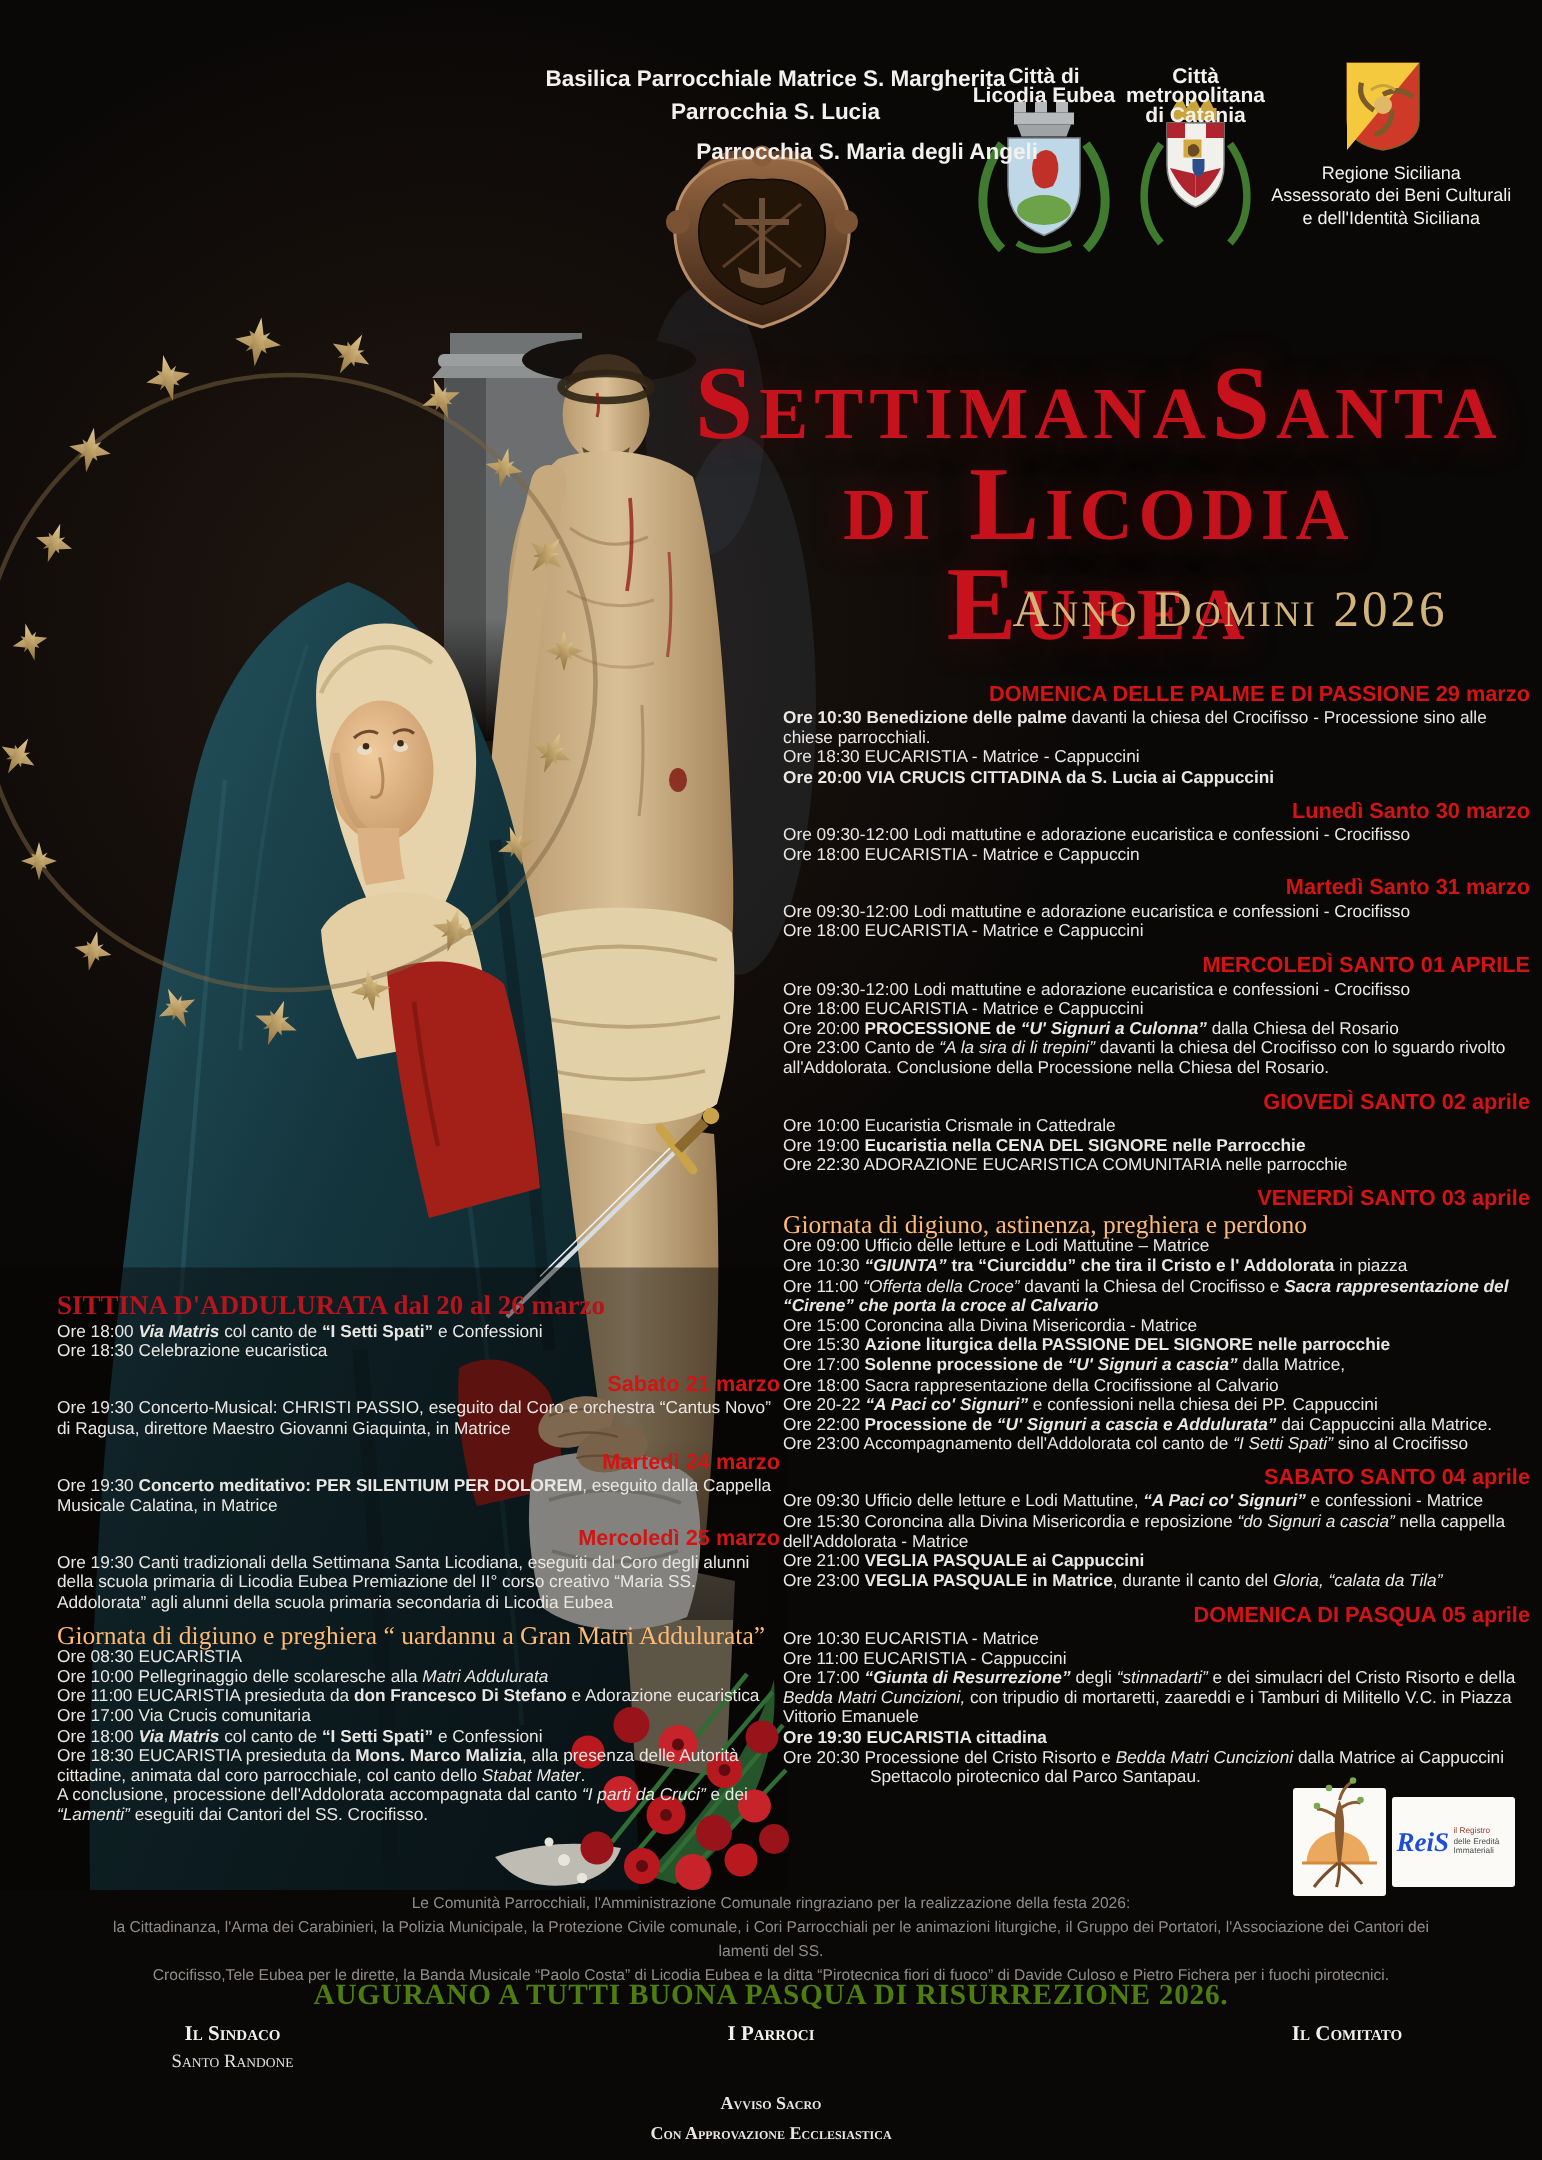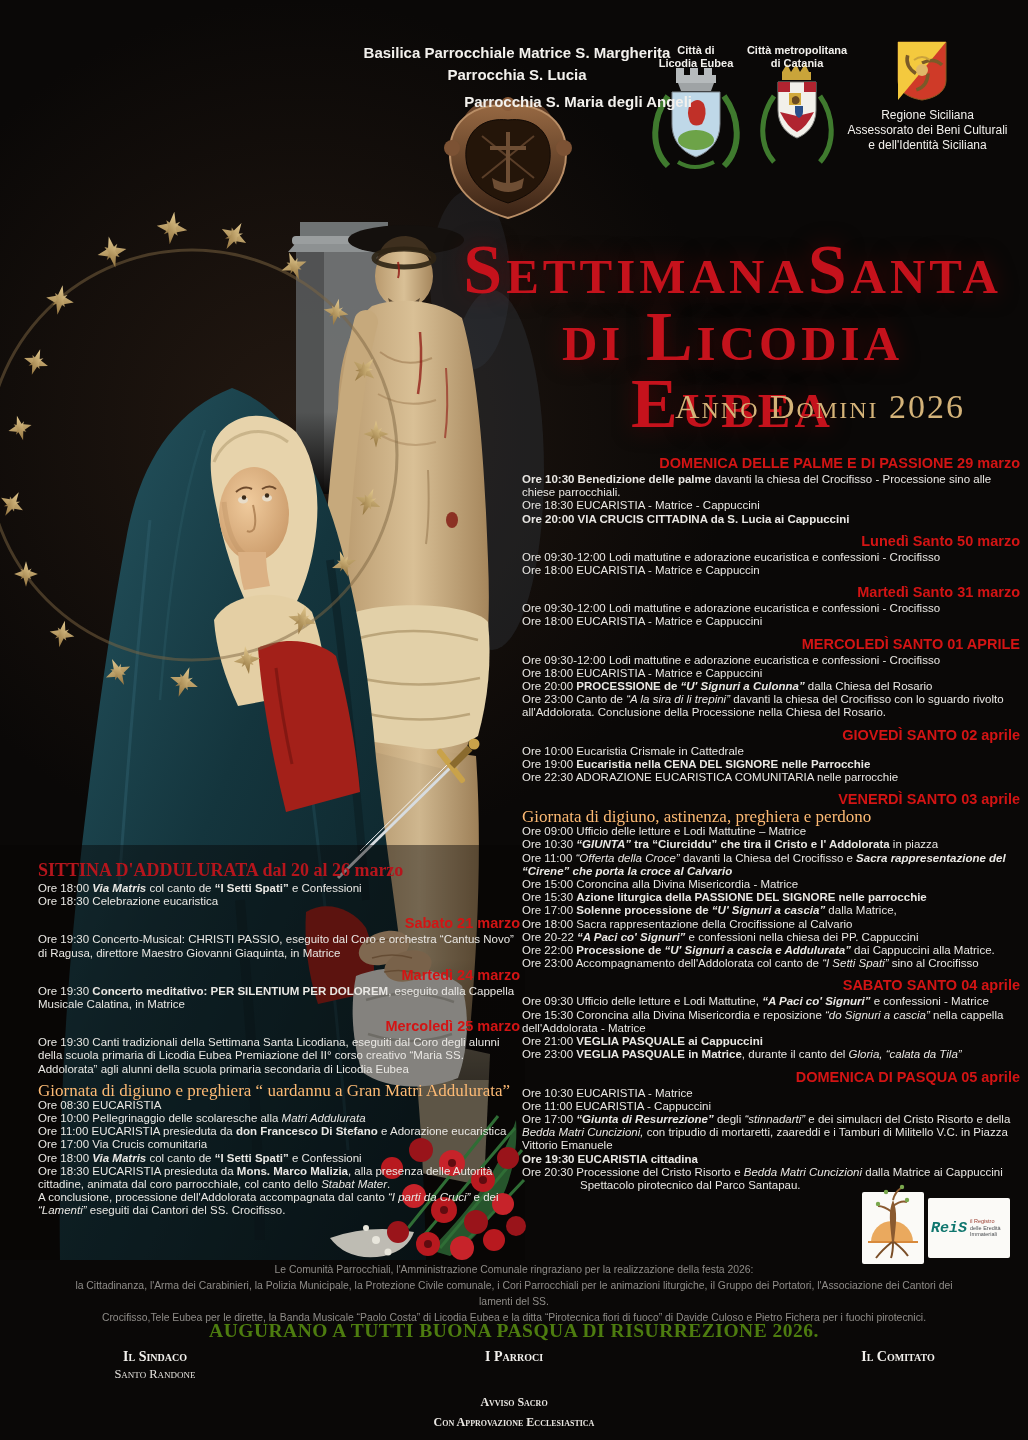--- a/index.html
+++ b/index.html
@@ -4,21 +4,21 @@
 <style>
   html,body{margin:0;padding:0;background:#000;}
   .poster{position:relative;width:1028px;height:1440px;background:#0b0908;overflow:hidden;
           font-family:"Liberation Sans",sans-serif;color:#e9e7e3;}
   #art{position:absolute;left:0;top:0;width:1028px;height:1440px;z-index:0;}
   .layer{position:absolute;z-index:2;}
 
   .hdr{text-align:center;font-size:15px;font-weight:bold;color:#f3f1ed;line-height:22px;}
   .hdr .l3{margin-top:5px;text-align:right;}
 
-  .logo-label{text-align:center;font-size:11px;font-weight:bold;color:#f3f1ed;line-height:13px;}
+  .logo-label{text-align:center;font-size:14px;font-weight:bold;color:#f3f1ed;line-height:13px;}
   .regione-txt{text-align:center;font-size:12px;color:#f3f1ed;line-height:15px;}
 
   .title-main{font-family:"Liberation Serif",serif;font-variant:small-caps;font-weight:bold;
               color:#c5121c;font-size:70px;line-height:67px;text-align:center;letter-spacing:4px;
               text-shadow:0 0 22px rgba(110,0,0,.55);}
   .anno{font-family:"Liberation Serif",serif;font-variant:small-caps;color:#d4b379;
         font-size:34px;letter-spacing:2px;text-align:center;}
 
   .schedule .sec{margin-bottom:7px;}
   .sec-h{margin:0 0 2px 0;}
@@ -36,22 +36,22 @@
         font-size:19.5px;letter-spacing:.5px;color:#4d7c0f;}
   .sig-title{font-family:"Liberation Serif",serif;font-variant:small-caps;font-weight:bold;
              font-size:14px;color:#f2f0ec;line-height:18px;}
   .sig-name{font-family:"Liberation Serif",serif;font-variant:small-caps;font-size:12.5px;
             color:#e4e1dc;line-height:16px;}
   .avviso{text-align:center;font-family:"Liberation Serif",serif;font-variant:small-caps;
           font-weight:bold;font-size:12px;color:#e9e6e1;line-height:20px;}
 
   .reis-box{display:flex;align-items:center;gap:3px;background:#fbfaf7;border-radius:2px;
             padding:4px 3px;box-sizing:border-box;}
-  .reis-name{font-family:Liberation Mono, monospace;font-style:italic;font-weight:bold;
-             font-size:15px;color:#0f766e;line-height:17px;}
+  .reis-name{font-family:Liberation Serif, serif;font-style:italic;font-weight:bold;
+             font-size:18px;color:#1d4ed8;line-height:17px;}
   .reis-lines{font-size:5.5px;color:#4a4d50;line-height:6.5px;}
   .reis-lines .rl1{color:#9a3b2e;}
 </style>
 </head>
 <body>
 
 <div class="poster">
 
   <svg id="art" viewBox="0 0 1028 1440" aria-hidden="true">
     <defs>
@@ -319,21 +319,21 @@
   <div class="layer anno" style="left:630px;top:388px;width:380px">Anno Domini 2026</div>
 
   <div class="layer schedule" id="right-col" style="left:522px;top:455px;width:498px">
       <div class="sec">
         <div class="sec-h sans">DOMENICA DELLE PALME E DI PASSIONE  29 marzo</div>
         <p class="ln"><span class="b">Ore 10:30 Benedizione delle palme</span><span> davanti la chiesa del Crocifisso - Processione sino alle chiese parrocchiali.</span></p>
         <p class="ln"><span>Ore 18:30 EUCARISTIA - Matrice - Cappuccini</span></p>
         <p class="ln"><span class="b">Ore 20:00 VIA CRUCIS CITTADINA  da S. Lucia ai Cappuccini</span></p>
       </div>
       <div class="sec">
-        <div class="sec-h sans">Lunedì Santo 50 marzo</div>
+        <div class="sec-h sans">Lunedì Santo 30 marzo</div>
         <p class="ln"><span>Ore 09:30-12:00  Lodi mattutine e adorazione eucaristica e confessioni - Crocifisso</span></p>
         <p class="ln"><span>Ore 18:00 EUCARISTIA - Matrice e Cappuccin</span></p>
       </div>
       <div class="sec">
         <div class="sec-h sans">Martedì Santo 31 marzo</div>
         <p class="ln"><span>Ore 09:30-12:00  Lodi mattutine e adorazione eucaristica e confessioni - Crocifisso</span></p>
         <p class="ln"><span>Ore 18:00 EUCARISTIA  - Matrice e Cappuccini</span></p>
       </div>
       <div class="sec">
         <div class="sec-h sans">MERCOLEDÌ SANTO  01 APRILE</div>

